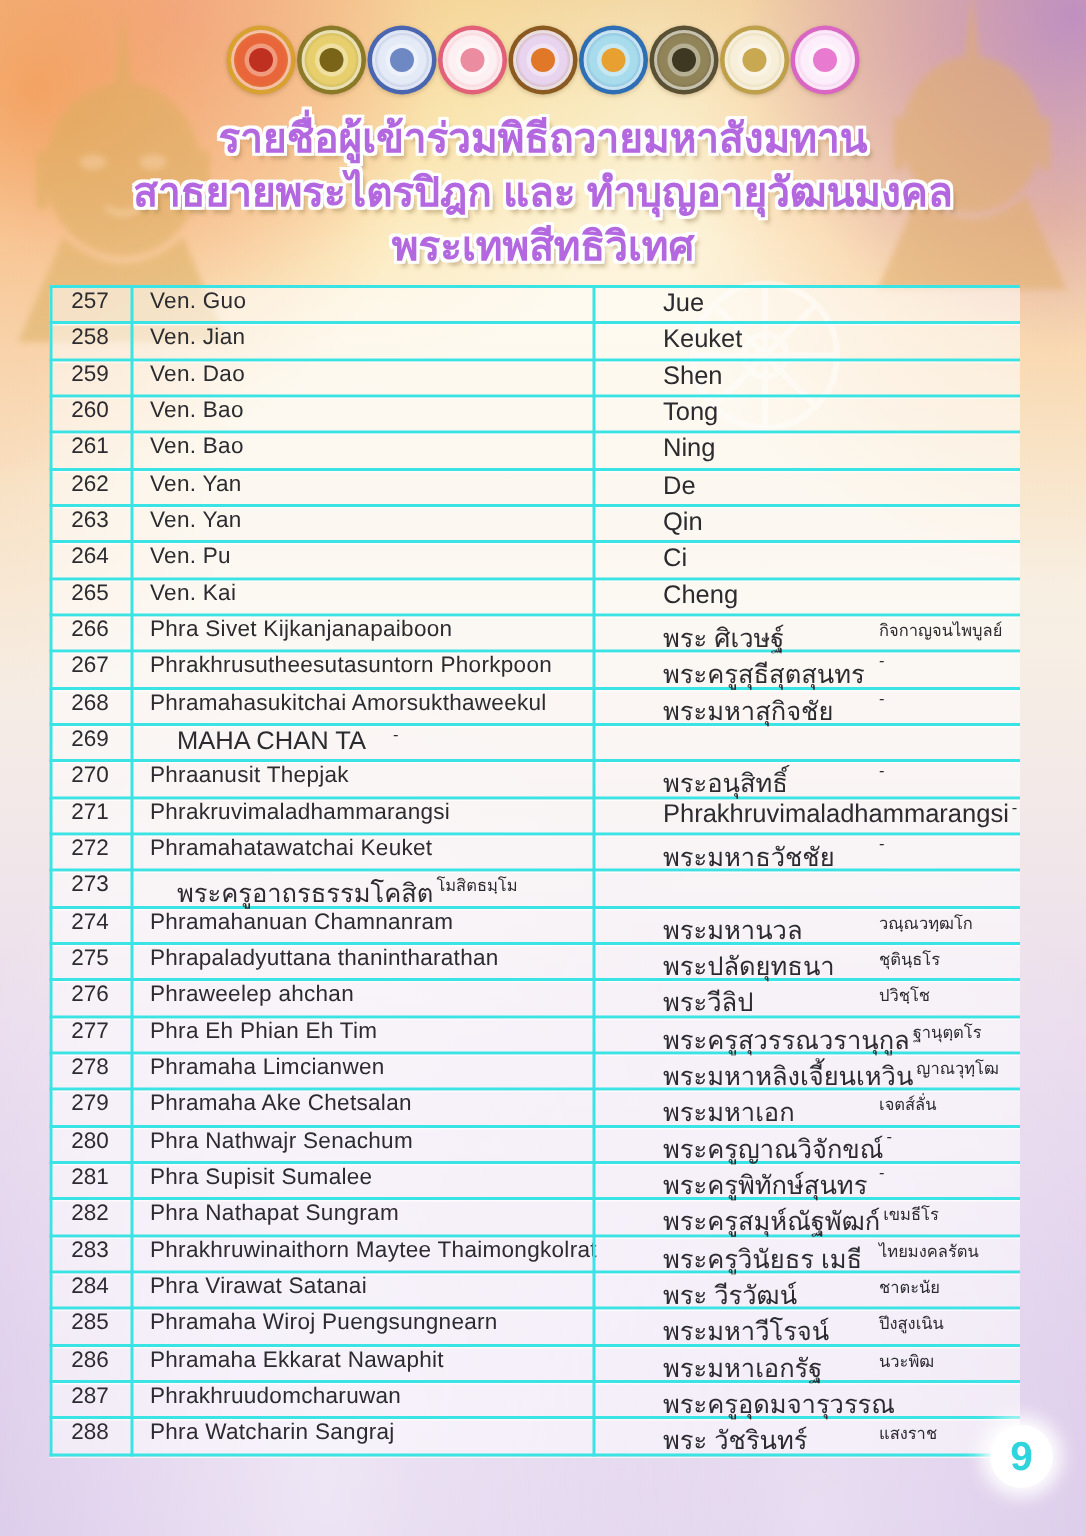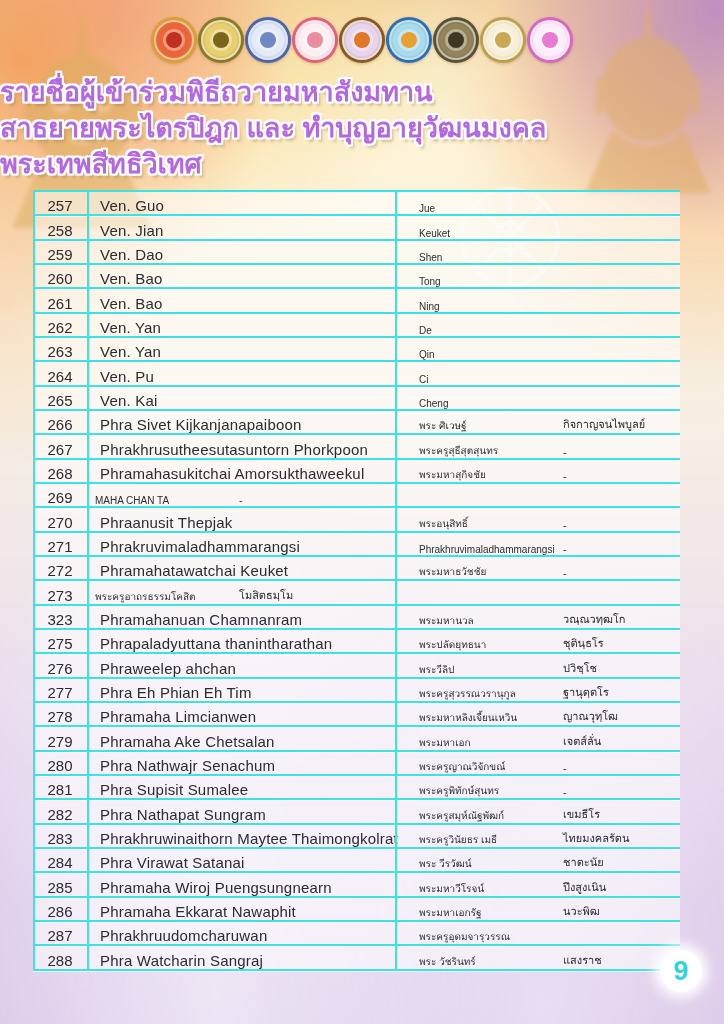--- a/index.html
+++ b/index.html
@@ -21,35 +21,35 @@
   .buddha{position:absolute;opacity:.5;filter:blur(2px);pointer-events:none;}
   .buddha-left{left:-18px;top:8px;}
   .buddha-right{right:-14px;top:-6px;transform:scaleX(-1);opacity:.55;}
   .wheel{position:absolute;left:455px;top:182px;opacity:.45;pointer-events:none;}
   .seal-row{position:absolute;top:17px;left:0;right:0;display:flex;justify-content:center;gap:1px;}
   .seal{width:46px;height:46px;border-radius:50%;padding:3px;box-sizing:border-box;
     box-shadow:0 1px 3px rgba(90,60,20,.25);}
   .seal-face{width:100%;height:100%;border-radius:50%;display:flex;align-items:center;justify-content:center;
     box-shadow:inset 0 0 0 2px rgba(255,255,255,.55);}
   .seal-core{width:16px;height:16px;border-radius:50%;box-shadow:0 0 0 3px rgba(255,255,255,.35);}
-  .title-block{position:absolute;top:74px;left:0;right:0;
+  .title-block{position:absolute;top:74px;left:0;right:0;text-align:center;
     font-weight:bold;font-size:27px;line-height:36px;color:var(--title,#b468e0);
     text-shadow:-2px -2px 0 #fff,2px -2px 0 #fff,-2px 2px 0 #fff,2px 2px 0 #fff,
       -2px 0 0 #fff,2px 0 0 #fff,0 -2px 0 #fff,0 2px 0 #fff,3px 4px 3px rgba(140,110,60,.45);}
   .ptable{position:absolute;left:33px;top:190px;width:647px;height:781px;
     border-top:2px solid var(--border,#3ae4e4);box-sizing:border-box;}
   .vline{position:absolute;top:0;bottom:0;width:2px;background:var(--border,#3ae4e4);z-index:2;}
   .v0{left:0;} .v1{left:54px;} .v2{left:362px;}
-  .trow{display:flex;align-items:flex-end;height:24.34px;box-sizing:border-box;
+  .trow{display:flex;align-items:flex-start;height:24.34px;box-sizing:border-box;
     border-bottom:2px solid var(--border,#3ae4e4);box-shadow:0 1px 0 rgba(255,255,255,.7);
     background:var(--rowbg,rgba(255,255,255,.55));position:relative;z-index:1;
     color:#2b2b30;font-size:15px;}
   .c-no{width:54px;text-align:center;flex:none;}
   .c-name{width:324px;flex:none;padding-left:13px;box-sizing:border-box;white-space:nowrap;letter-spacing:.2px;}
-  .c-thai{min-width:150px;flex:none;padding-left:8px;box-sizing:border-box;white-space:nowrap;font-size:10px;}
+  .c-thai{min-width:150px;flex:none;padding-left:8px;box-sizing:border-box;white-space:nowrap;font-size:17px;margin-left:23px;}
   .c-sur{padding-left:2px;white-space:nowrap;font-size:11px;}
   .page-num{position:absolute;left:660px;top:950px;width:42px;height:42px;border-radius:50%;
     background:#fff;box-shadow:0 0 12px 6px rgba(255,255,255,.95);
     display:flex;align-items:center;justify-content:center;z-index:3;
     color:var(--pagenum,#2fd4dc);font-size:27px;font-weight:bold;}
 </style>
 </head>
 <body>
 
 <div class="page">
@@ -245,21 +245,21 @@
           <span class="c-name">Phramahatawatchai Keuket</span>
           <span class="c-thai">พระมหาธวัชชัย</span>
           <span class="c-sur">-</span>
         </div>
         <div class="trow">
           <span class="c-no">273</span>
           <span class="c-thai">พระครูอาถรธรรมโคสิต</span>
           <span class="c-sur">โมสิตธมฺโม</span>
         </div>
         <div class="trow">
-          <span class="c-no">323</span>
+          <span class="c-no">274</span>
           <span class="c-name">Phramahanuan Chamnanram</span>
           <span class="c-thai">พระมหานวล</span>
           <span class="c-sur">วณฺณวทฺฒโก</span>
         </div>
         <div class="trow">
           <span class="c-no">275</span>
           <span class="c-name">Phrapaladyuttana thanintharathan</span>
           <span class="c-thai">พระปลัดยุทธนา</span>
           <span class="c-sur">ชุตินฺธโร</span>
         </div>

